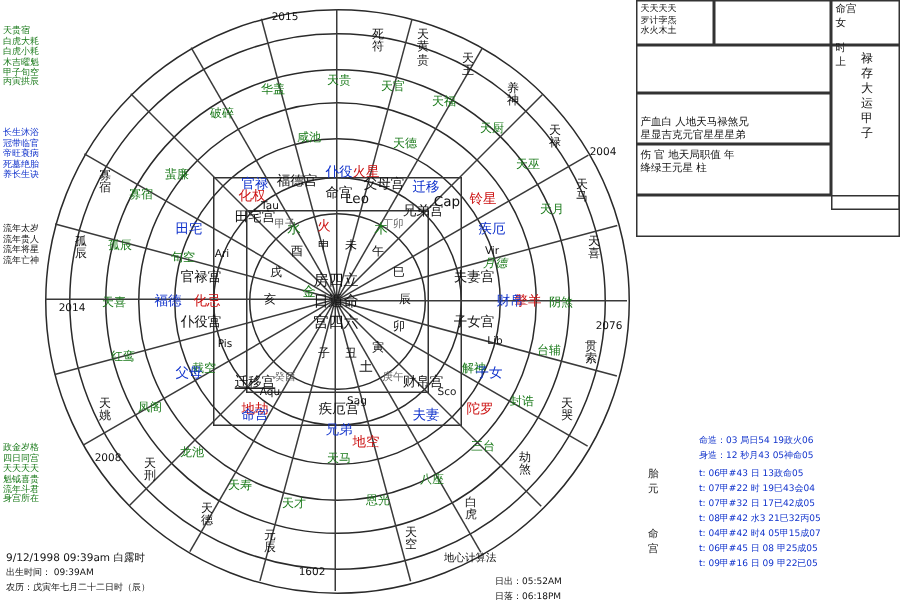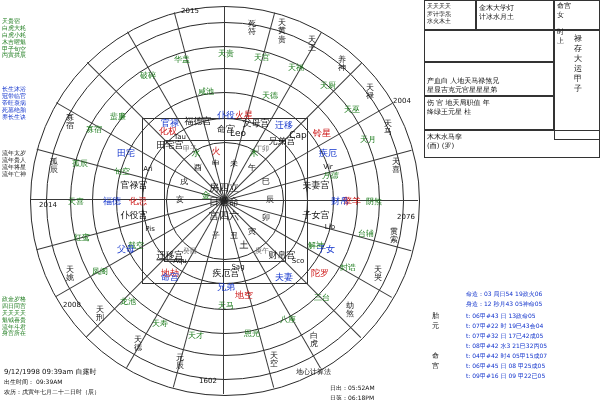--- a/index.html
+++ b/index.html
@@ -270,22 +270,20 @@
 身宫所在</div>
 
   <div class="right-panel">
 
     <div class="rp-box" style="left:0;top:0;width:52px;height:30px;"></div>
     <div class="rp-box" style="left:52px;top:0;width:78px;height:30px;"></div>
     <div class="rp-box" style="left:130px;top:0;width:46px;height:30px;"></div>
     <div class="rp-text f6 c-black" style="left:3px;top:2px;width:48px;">天天天天
 罗计孛炁
 水火木土</div>
-    <div class="rp-text f7 c-black" style="left:55px;top:4px;width:74px;">金木大学灯
-计冰水月土</div>
     <div class="rp-text f7 c-black" style="left:133px;top:2px;width:42px;">命宫
 女
 
 时
 上</div>
 
     <div class="rp-box" style="left:0;top:30px;width:130px;height:32px;"></div>
 
     <div class="rp-box" style="left:130px;top:30px;width:46px;height:110px;"></div>
     <div class="rp-text f8 c-black" style="left:150px;top:34px;width:20px;">禄
@@ -297,22 +295,20 @@
 
     <div class="rp-box" style="left:0;top:62px;width:130px;height:34px;"></div>
     <div class="rp-text f7 c-black" style="left:3px;top:65px;width:126px;margin-top:12px;">产血白 人地天马禄煞兄
 星显吉克元官星星星弟</div>
 
     <div class="rp-box" style="left:0;top:96px;width:130px;height:34px;"></div>
     <div class="rp-text f7 c-black" style="left:3px;top:99px;width:126px;">伤  官  地天局职值 年
       绛绿王元星 柱</div>
 
     <div class="rp-box" style="left:0;top:130px;width:176px;height:28px;"></div>
-    <div class="rp-text f7 c-black" style="left:3px;top:133px;width:170px;">木木水马孪
-(酉)  (罗)</div>
 
     <div class="rp-text f6 c-blue" style="left:42px;top:290px;width:134px;">命造：03 局日54        19政火06</div>
     <div class="rp-text f6 c-blue" style="left:42px;top:300px;width:134px;">身造：12 秒月43        05神命05</div>
     <div class="rp-text f6 c-blue" style="left:42px;top:312px;width:134px;">t: 06甲#43 日    13政命05</div>
     <div class="rp-text f6 c-blue" style="left:42px;top:322px;width:134px;">t: 07甲#22 时    19巳43会04</div>
     <div class="rp-text f6 c-blue" style="left:42px;top:332px;width:134px;">t: 07甲#32 日    17已42成05</div>
     <div class="rp-text f6 c-blue" style="left:42px;top:342px;width:134px;">t: 08甲#42 水3  21巳32丙05</div>
     <div class="rp-text f6 c-blue" style="left:42px;top:352px;width:134px;">t: 04甲#42 时4   05甲15成07</div>
     <div class="rp-text f6 c-blue" style="left:42px;top:362px;width:134px;">t: 06甲#45 日    08 甲25成05</div>
     <div class="rp-text f6 c-blue" style="left:42px;top:372px;width:134px;">t: 09甲#16 日    09 甲22已05</div>

